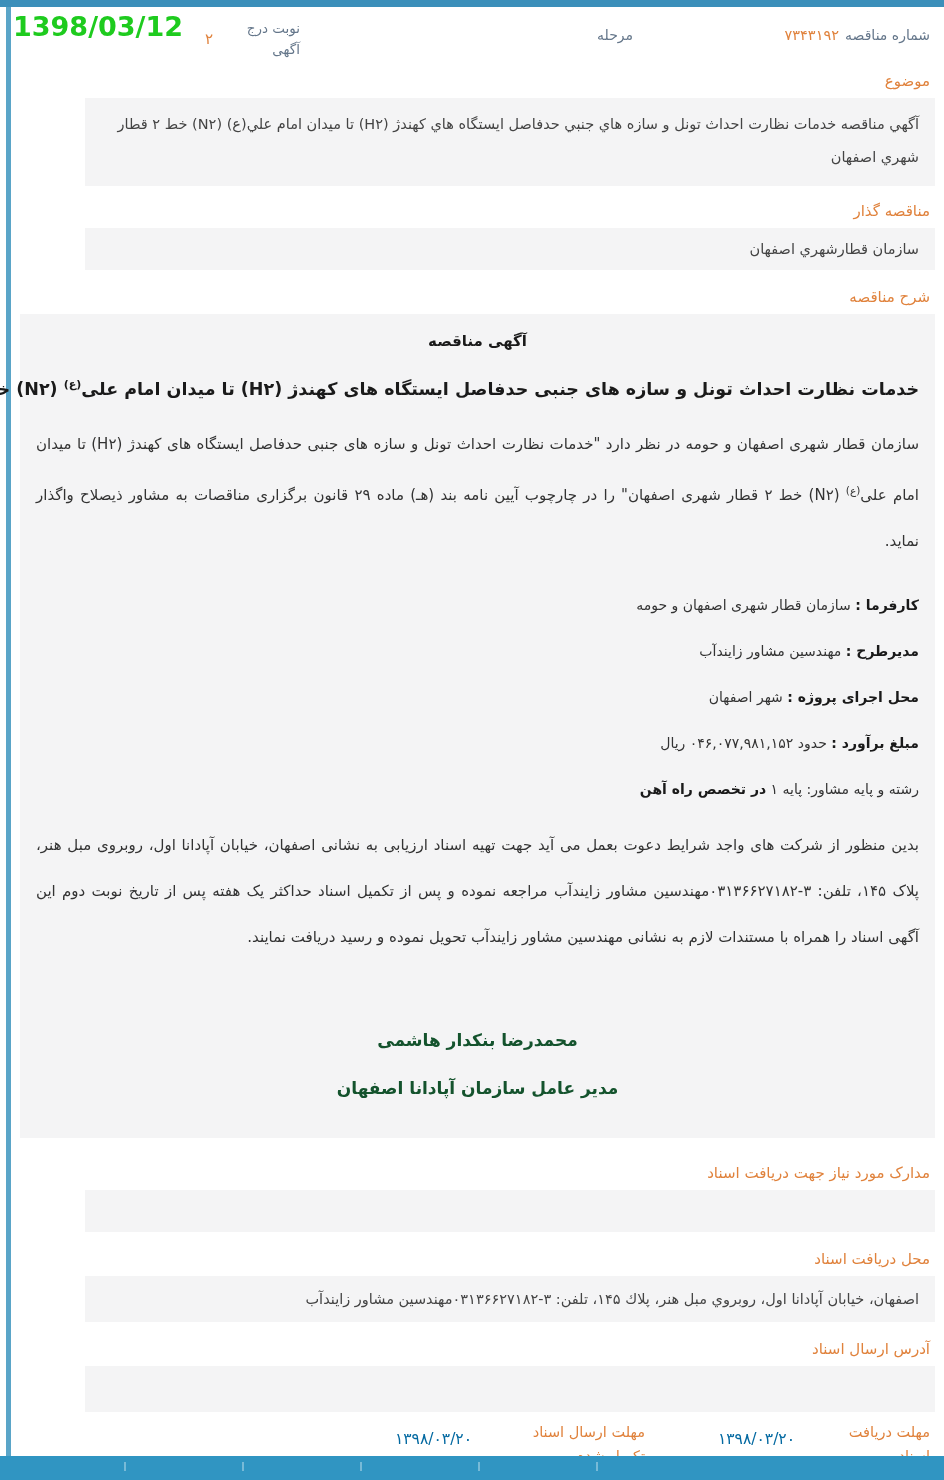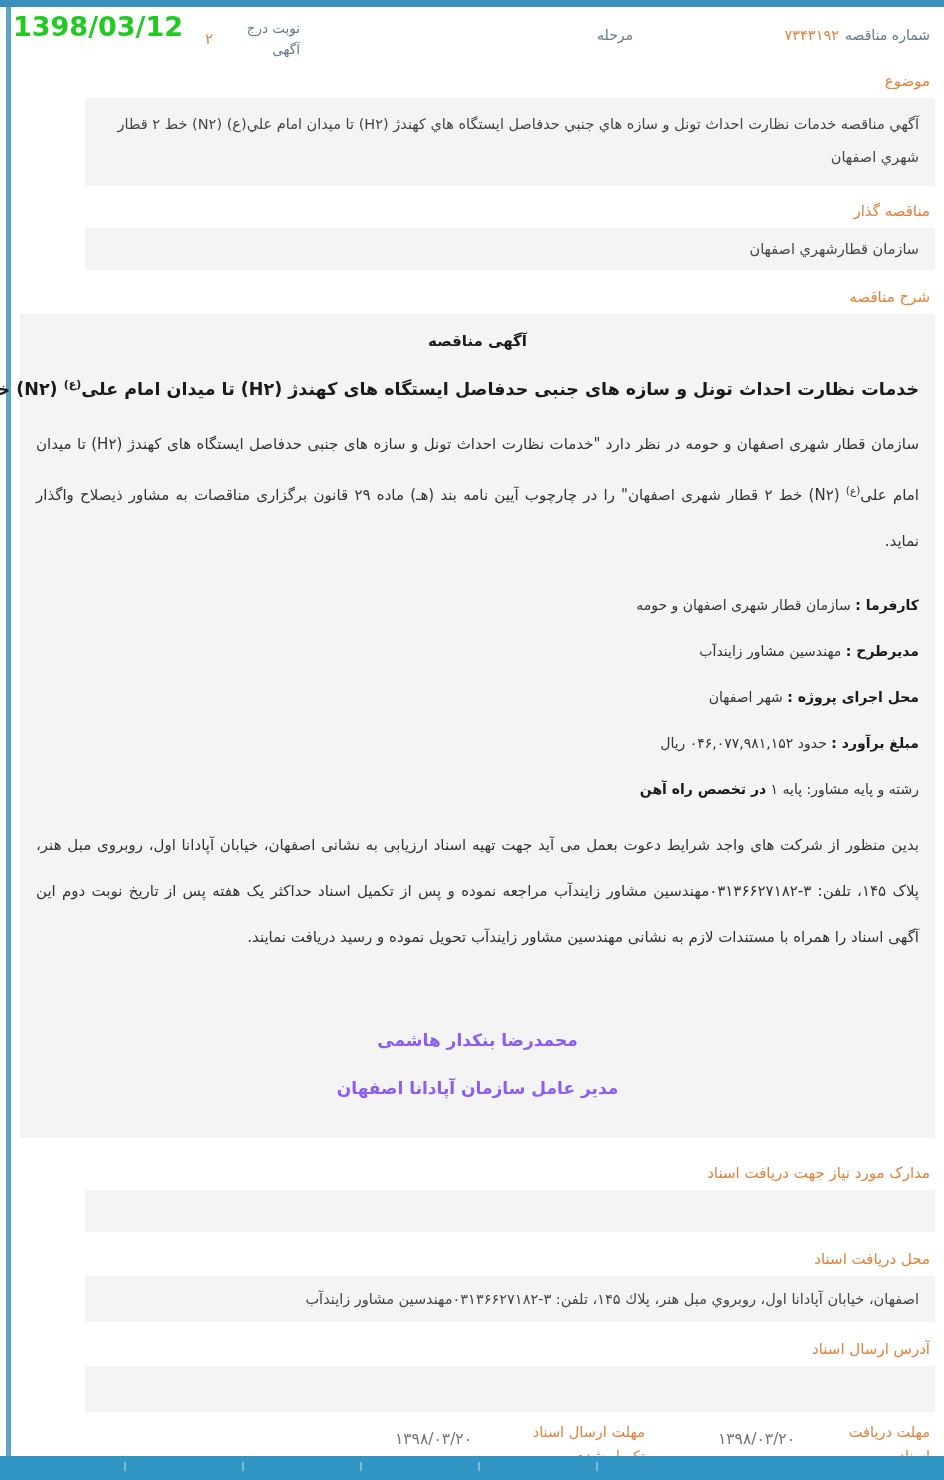--- a/index.html
+++ b/index.html
@@ -61,32 +61,32 @@
     margin-top:28px;font-weight:bold;font-size:17.5px;color:#1a1a1a;
     text-align:justify;text-align-last:justify;white-space:nowrap;letter-spacing:0;
   }
   .big-heading sup{font-size:11px;}
   .para{margin-top:22px;font-size:15px;line-height:46px;text-align:justify;color:#333;}
   .para sup{font-size:10.5px;}
   .detail-row{font-size:14px;line-height:46px;text-align:right;color:#333;}
   .detail-row b{color:#1a1a1a;}
   .details{margin-top:18px;}
   .para2{margin-top:10px;}
-  .signature{margin-top:56px;text-align:center;font-weight:bold;font-size:17px;line-height:48px;color:#8b5cf6;}
+  .signature{margin-top:56px;text-align:center;font-weight:bold;font-size:17px;line-height:48px;color:#14532d;}
 
   .madarek-h{margin-top:26px;}
   .madarek-box{height:42px;}
   .mahal-h{margin-top:18px;padding-left:16px;}
   .mahal-box{padding:15px 16px;font-size:14.5px;color:#444;text-align:right;}
   .adres-h{margin-top:18px;}
   .adres-box{height:46px;}
 
   .deadlines{position:relative;height:58px;margin-top:8px;}
   .dl-label{position:absolute;top:0;color:var(--accent_orange);font-size:14.5px;line-height:24px;text-align:right;}
-  .dl-date{position:absolute;top:10px;color:#737373;font-size:15.5px;direction:rtl;}
+  .dl-date{position:absolute;top:10px;color:#0369a1;font-size:15.5px;direction:rtl;}
   .dl1-label{right:14px;width:110px;}
   .dl1-date{right:149px;}
   .dl2-label{right:299px;width:140px;}
   .dl2-date{right:472px;}
 </style>
 </head>
 <body>
 
 <div class="topbar"></div>
 <div class="leftline"></div>

